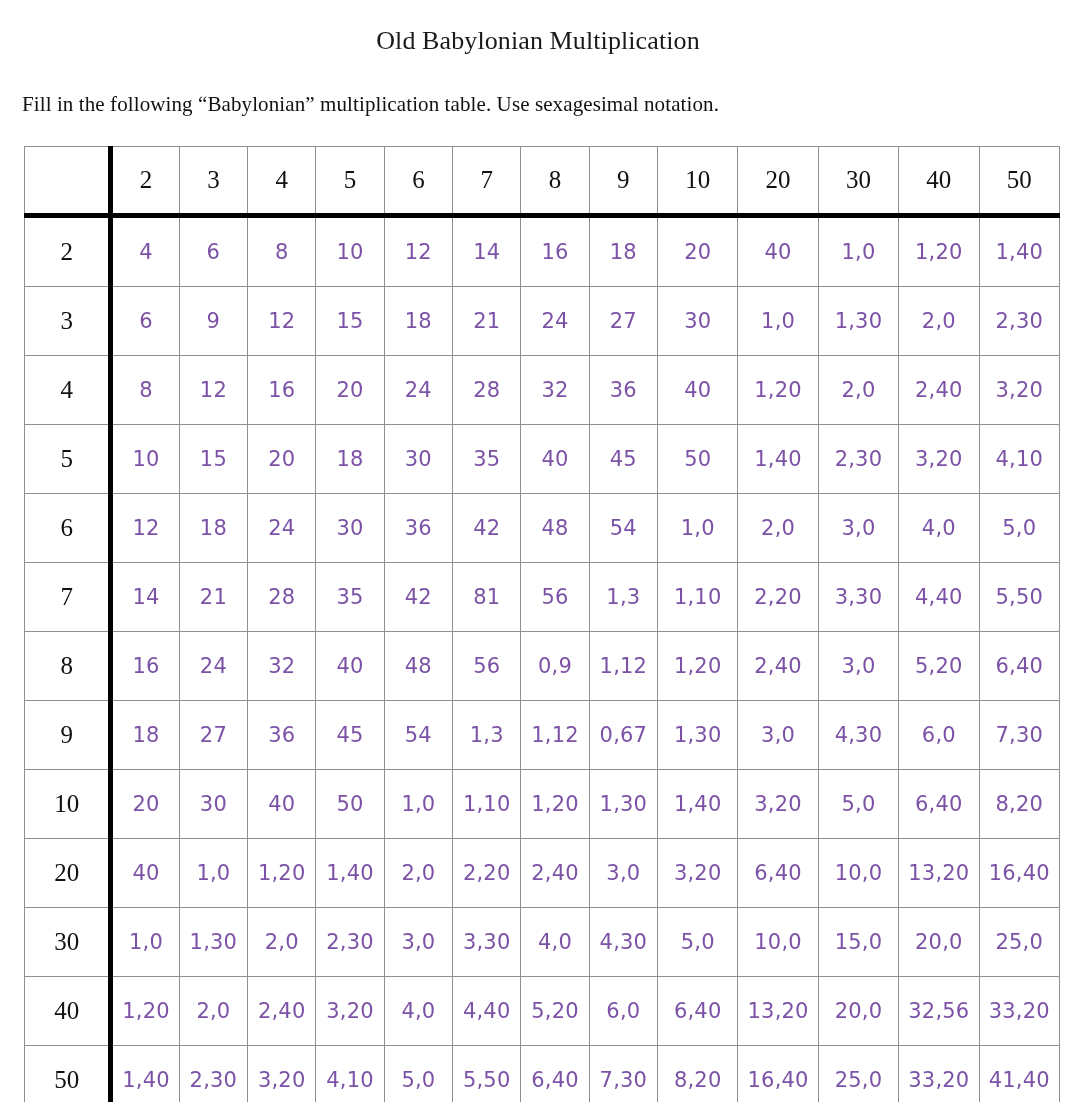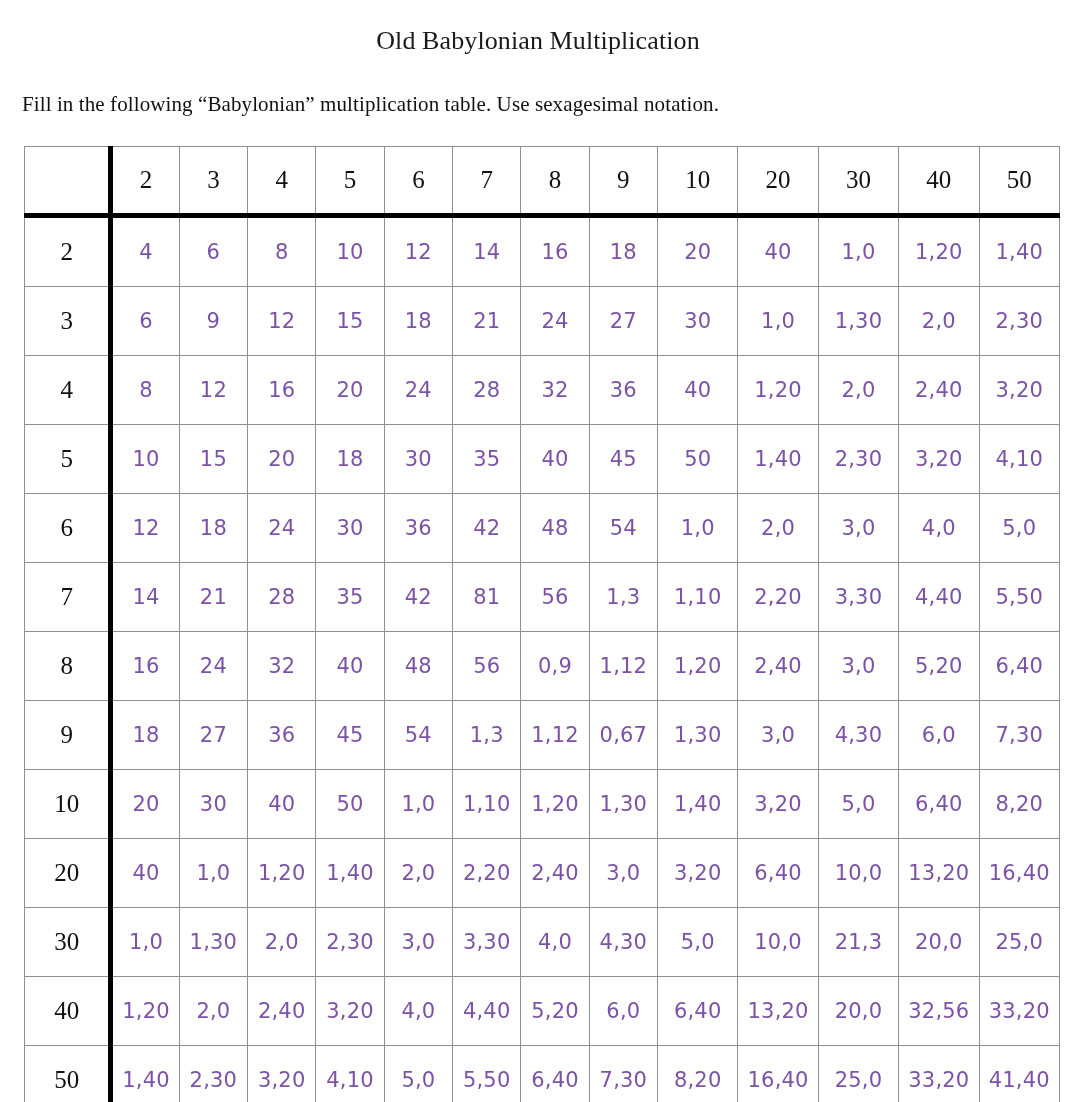--- a/index.html
+++ b/index.html
@@ -325,21 +325,21 @@
             <td class="val">1,0</td>
             <td class="val">1,30</td>
             <td class="val">2,0</td>
             <td class="val">2,30</td>
             <td class="val">3,0</td>
             <td class="val">3,30</td>
             <td class="val">4,0</td>
             <td class="val">4,30</td>
             <td class="val">5,0</td>
             <td class="val">10,0</td>
-            <td class="val">21,3</td>
+            <td class="val">15,0</td>
             <td class="val">20,0</td>
             <td class="val">25,0</td>
           </tr>
           <tr>
             <th class="rowhead">40</th>
             <td class="val">1,20</td>
             <td class="val">2,0</td>
             <td class="val">2,40</td>
             <td class="val">3,20</td>
             <td class="val">4,0</td>

